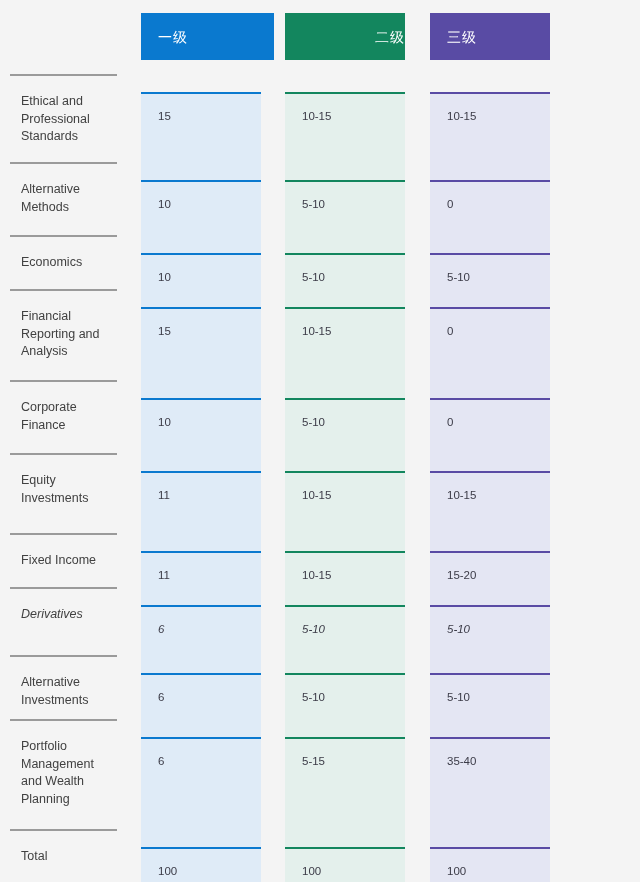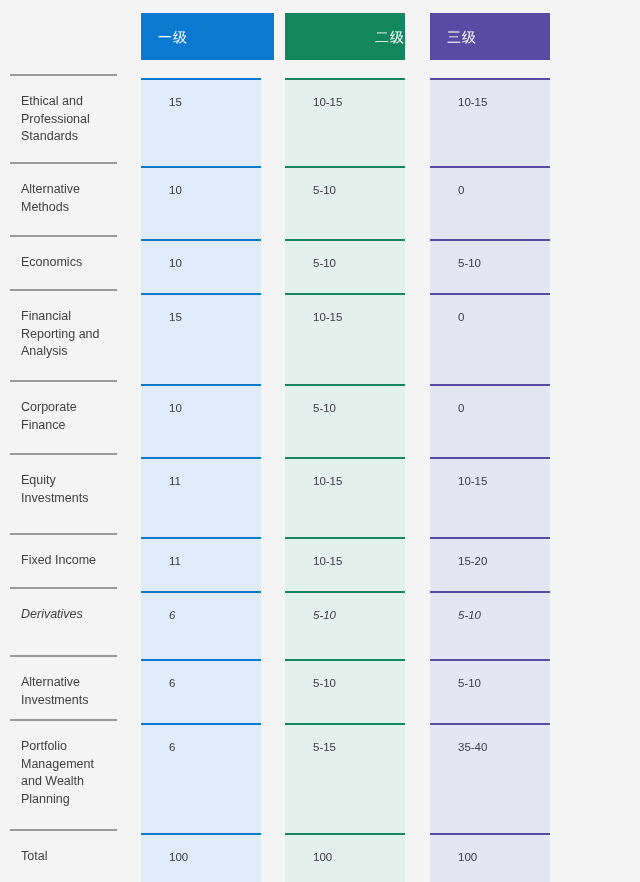--- a/index.html
+++ b/index.html
@@ -83,25 +83,25 @@
     left: 10px;
     top: 0;
     width: 107px;
     height: 2px;
     background: #9a9a9a;
   }
 
   
   .cell {
     position: absolute;
-    top: 4px;
+    top: 18px;
     width: 120px;
     height: 100%;
     box-sizing: border-box;
-    padding: 17px 0 0 28px;
+    padding: 17px 0 0 17px;
     font-size: 11.5px;
     line-height: 15px;
     color: #3b3b47;
   }
   .cell::before {
     content: "";
     position: absolute;
     left: 0;
     top: 0;
     width: 120px;

